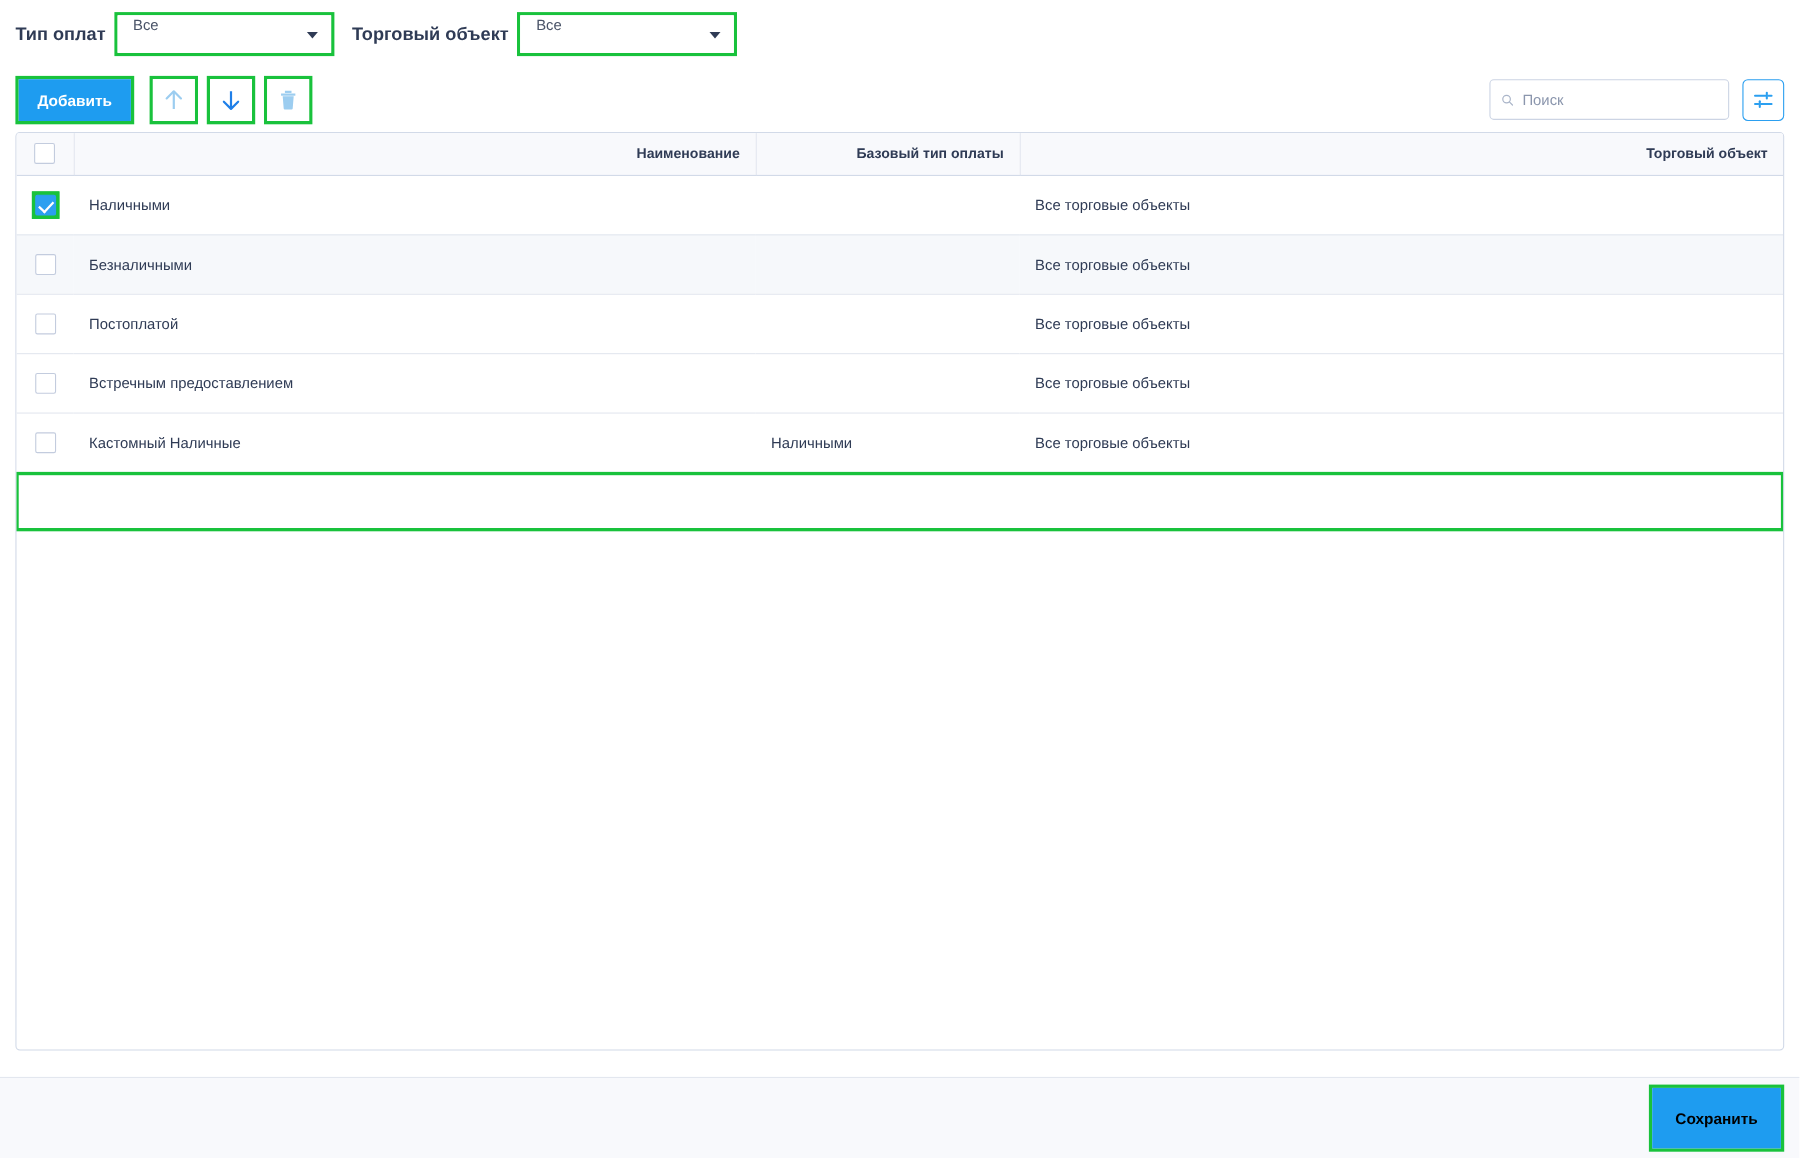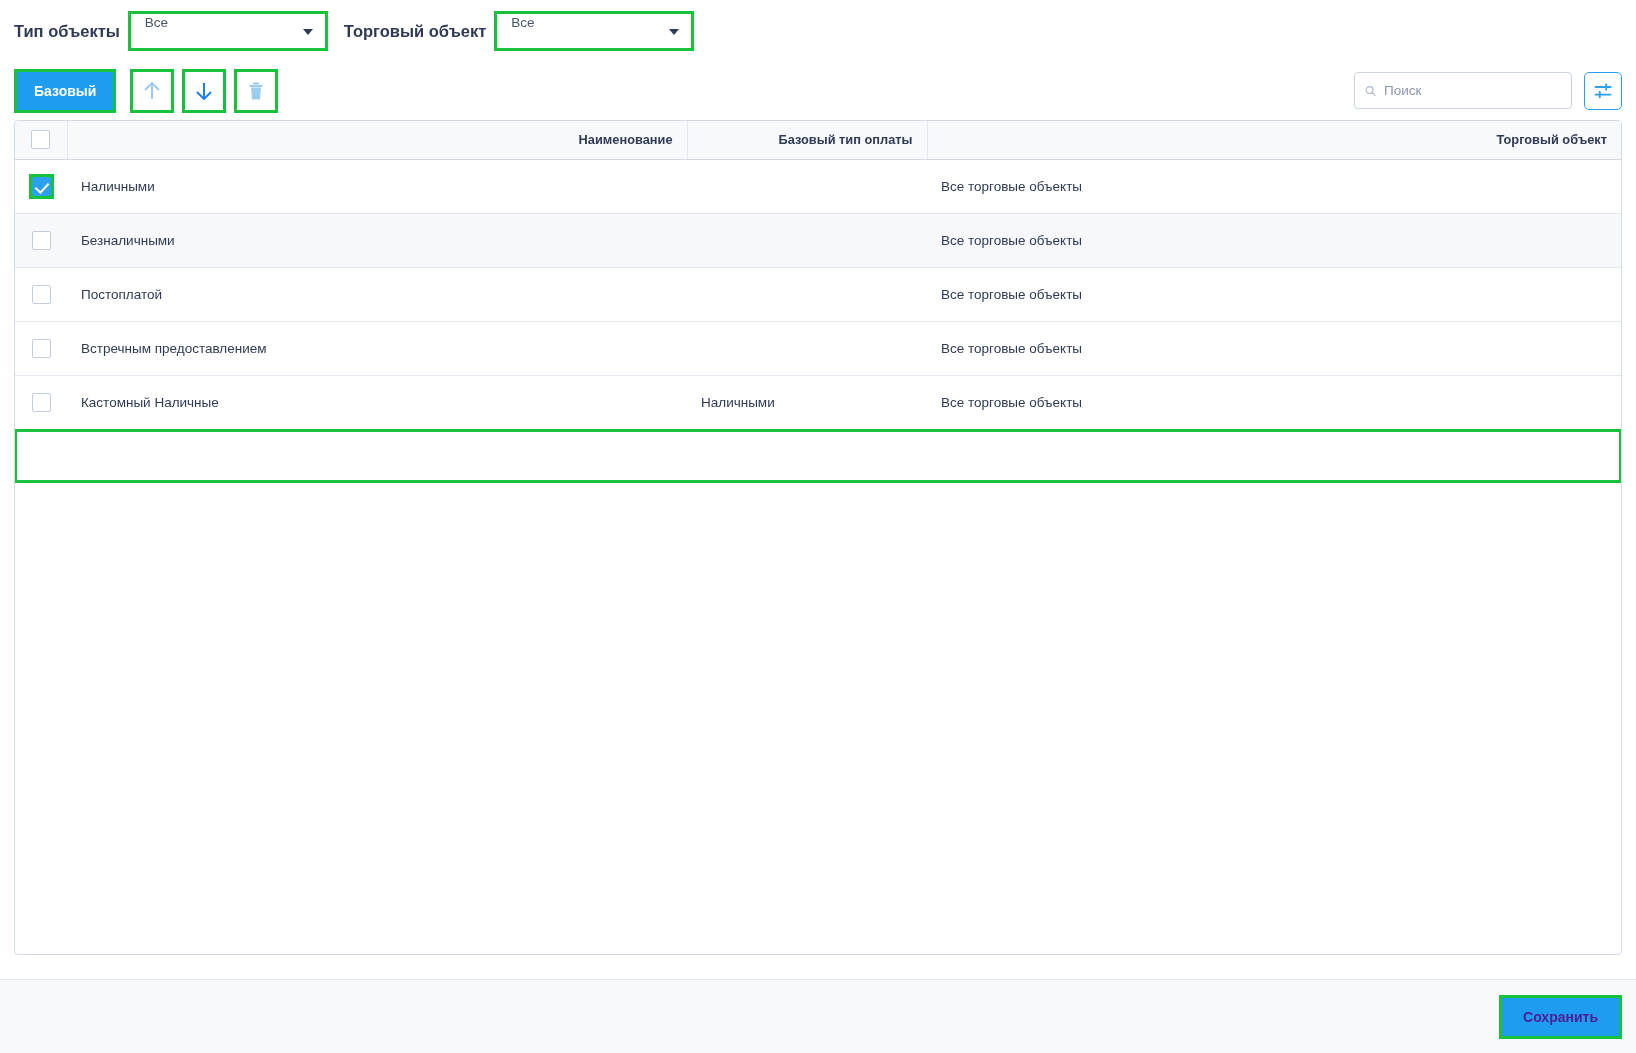--- a/index.html
+++ b/index.html
@@ -257,43 +257,43 @@
   .footer {
     flex: 0 0 74px;
     background: #f8f9fc;
     border-top: 1px solid #e3e7ef;
     display: flex;
     align-items: center;
     justify-content: flex-end;
     padding: 0 14px;
   }
   .btn-save {
-    height: 38px;
+    height: 55px;
     padding: 0 21px;
     background: #1e9cf0;
-    color: #4c1d95;
+    color: #000000;
     font-size: 14px;
     font-weight: 700;
     border: none;
     display: inline-flex;
     align-items: center;
     justify-content: center;
     cursor: pointer;
     font-family: inherit;
   }
   .spacer-v { flex: 0 0 24px; }
 </style>
 </head>
 <body>
 
 <div class="app">
 
 
   <div class="filterbar">
-    <span class="filter-label">Тип объекты</span>
+    <span class="filter-label">Тип оплат</span>
 
     <span class="hl-green select-ml">
       <div class="select">
         <span>Все</span>
         <span class="caret"></span>
       </div>
     </span>
 
     <span class="filter-label second">Торговый объект</span>
 
@@ -301,21 +301,21 @@
       <div class="select">
         <span>Все</span>
         <span class="caret"></span>
       </div>
     </span>
   </div>
 
   <div class="toolbar">
 
     <span class="hl-green">
-      <button class="btn-add">Базовый</button>
+      <button class="btn-add">Добавить</button>
     </span>
 
     <span class="hl-green gap-l">
       <button class="icon-btn">
         <svg width="20" height="22" viewBox="0 0 20 22">
           <path d="M10 3 L10 19" stroke="#9ccdf0" stroke-width="2" fill="none"></path>
           <path d="M3.5 9.5 L10 3 L16.5 9.5" stroke="#9ccdf0" stroke-width="2" fill="none" stroke-linecap="round" stroke-linejoin="round"></path>
         </svg>
       </button>
     </span>

